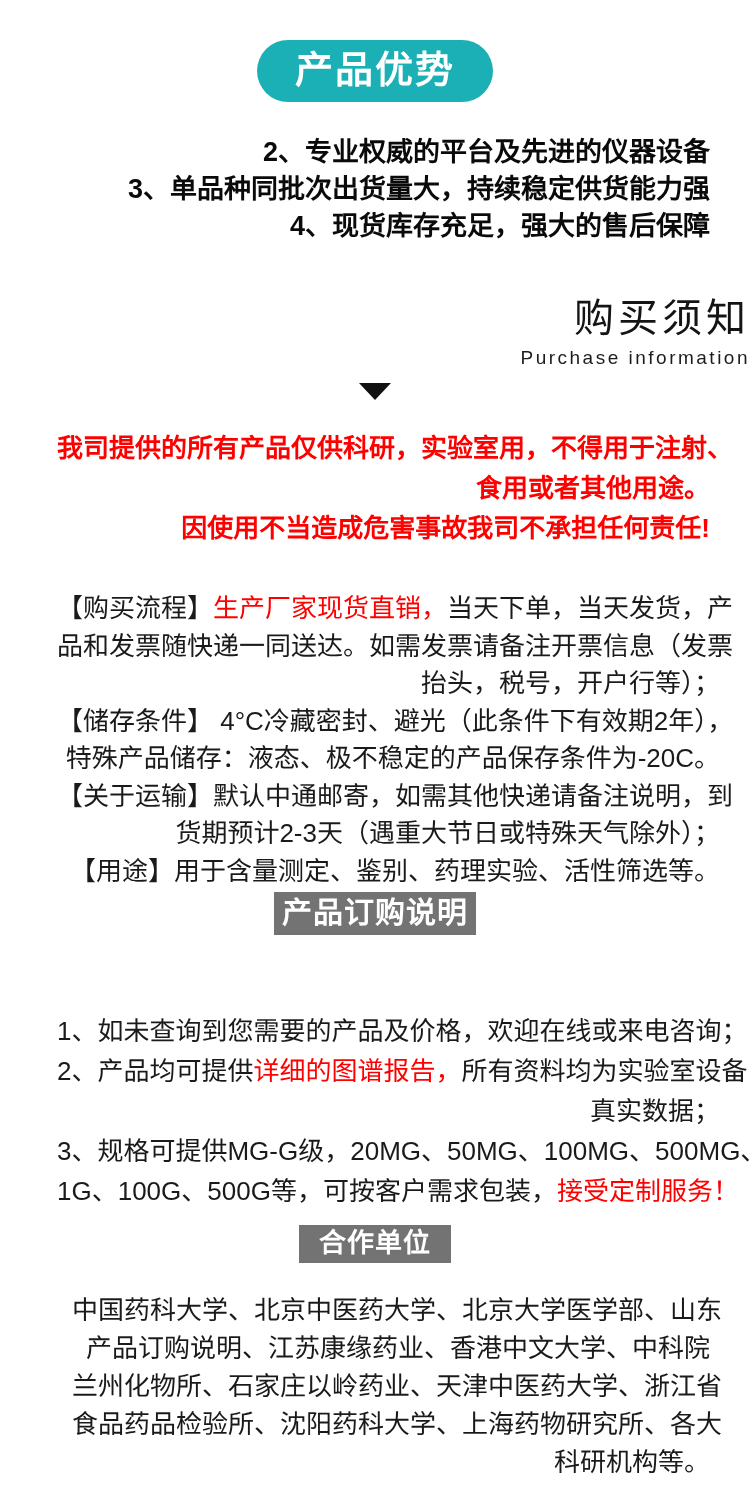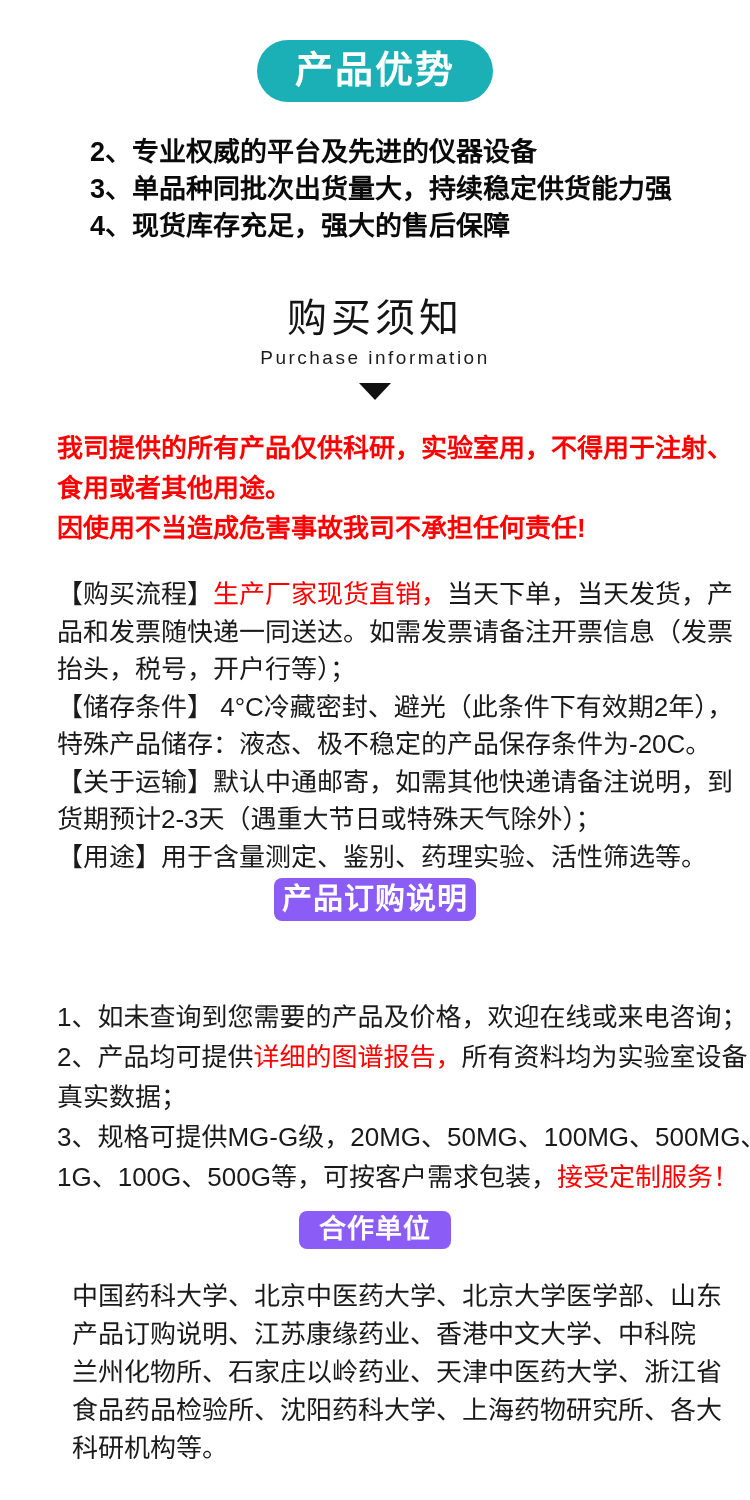--- a/index.html
+++ b/index.html
@@ -1,15 +1,15 @@
 <!DOCTYPE html>
 <html lang="zh-CN"><head>
 <meta charset="utf-8">
 <style>
-  * { margin:0; padding:0; box-sizing:border-box; }
+  * { margin:0; padding:0; box-sizing:border-box;text-align:right; }
   html,body { background:#ffffff; }
   .page {
     position:relative;
     width:750px; height:1500px;
     margin:0 auto;
     background:#ffffff;
     overflow:hidden;
     font-family:"Liberation Sans", sans-serif;
     color:#111;
   }
@@ -56,37 +56,36 @@
   }
   
   .warning { margin:28px 40px 0 57px; }
   .warning .wline {
     color:#ff0000;
     font-size:26px; font-weight:700;
     line-height:40px;
     white-space:nowrap;
   }
   
-  .notes { margin:28px 30px 0 57px; }
+  .notes { margin:42px 30px 0 57px; }
   .notes .nline {
     font-size:26px; font-weight:400;
     line-height:37.5px;
     color:#1a1a1a;
     white-space:nowrap;
   }
   .red { color:#ff0000; }
   
   .order-badge-row { margin-top:2px; text-align:center; }
   .blackbadge {
     display:inline-block;
-    background:#8b5cf6;
+    background:#737373;
     color:#ffffff;
     font-weight:700;
     line-height:1;
-    border-radius:8px;
   }
   .blackbadge.lg { font-size:30px; padding:6px 8px 7px; letter-spacing:1px; }
   .blackbadge.sm { font-size:27px; padding:5px 20px 6px; letter-spacing:1px; }
   
   .order-list { margin:76px 30px 0 57px; }
   .order-list .oline {
     font-size:26px; font-weight:400;
     line-height:40px;
     color:#1a1a1a;
     white-space:nowrap;

